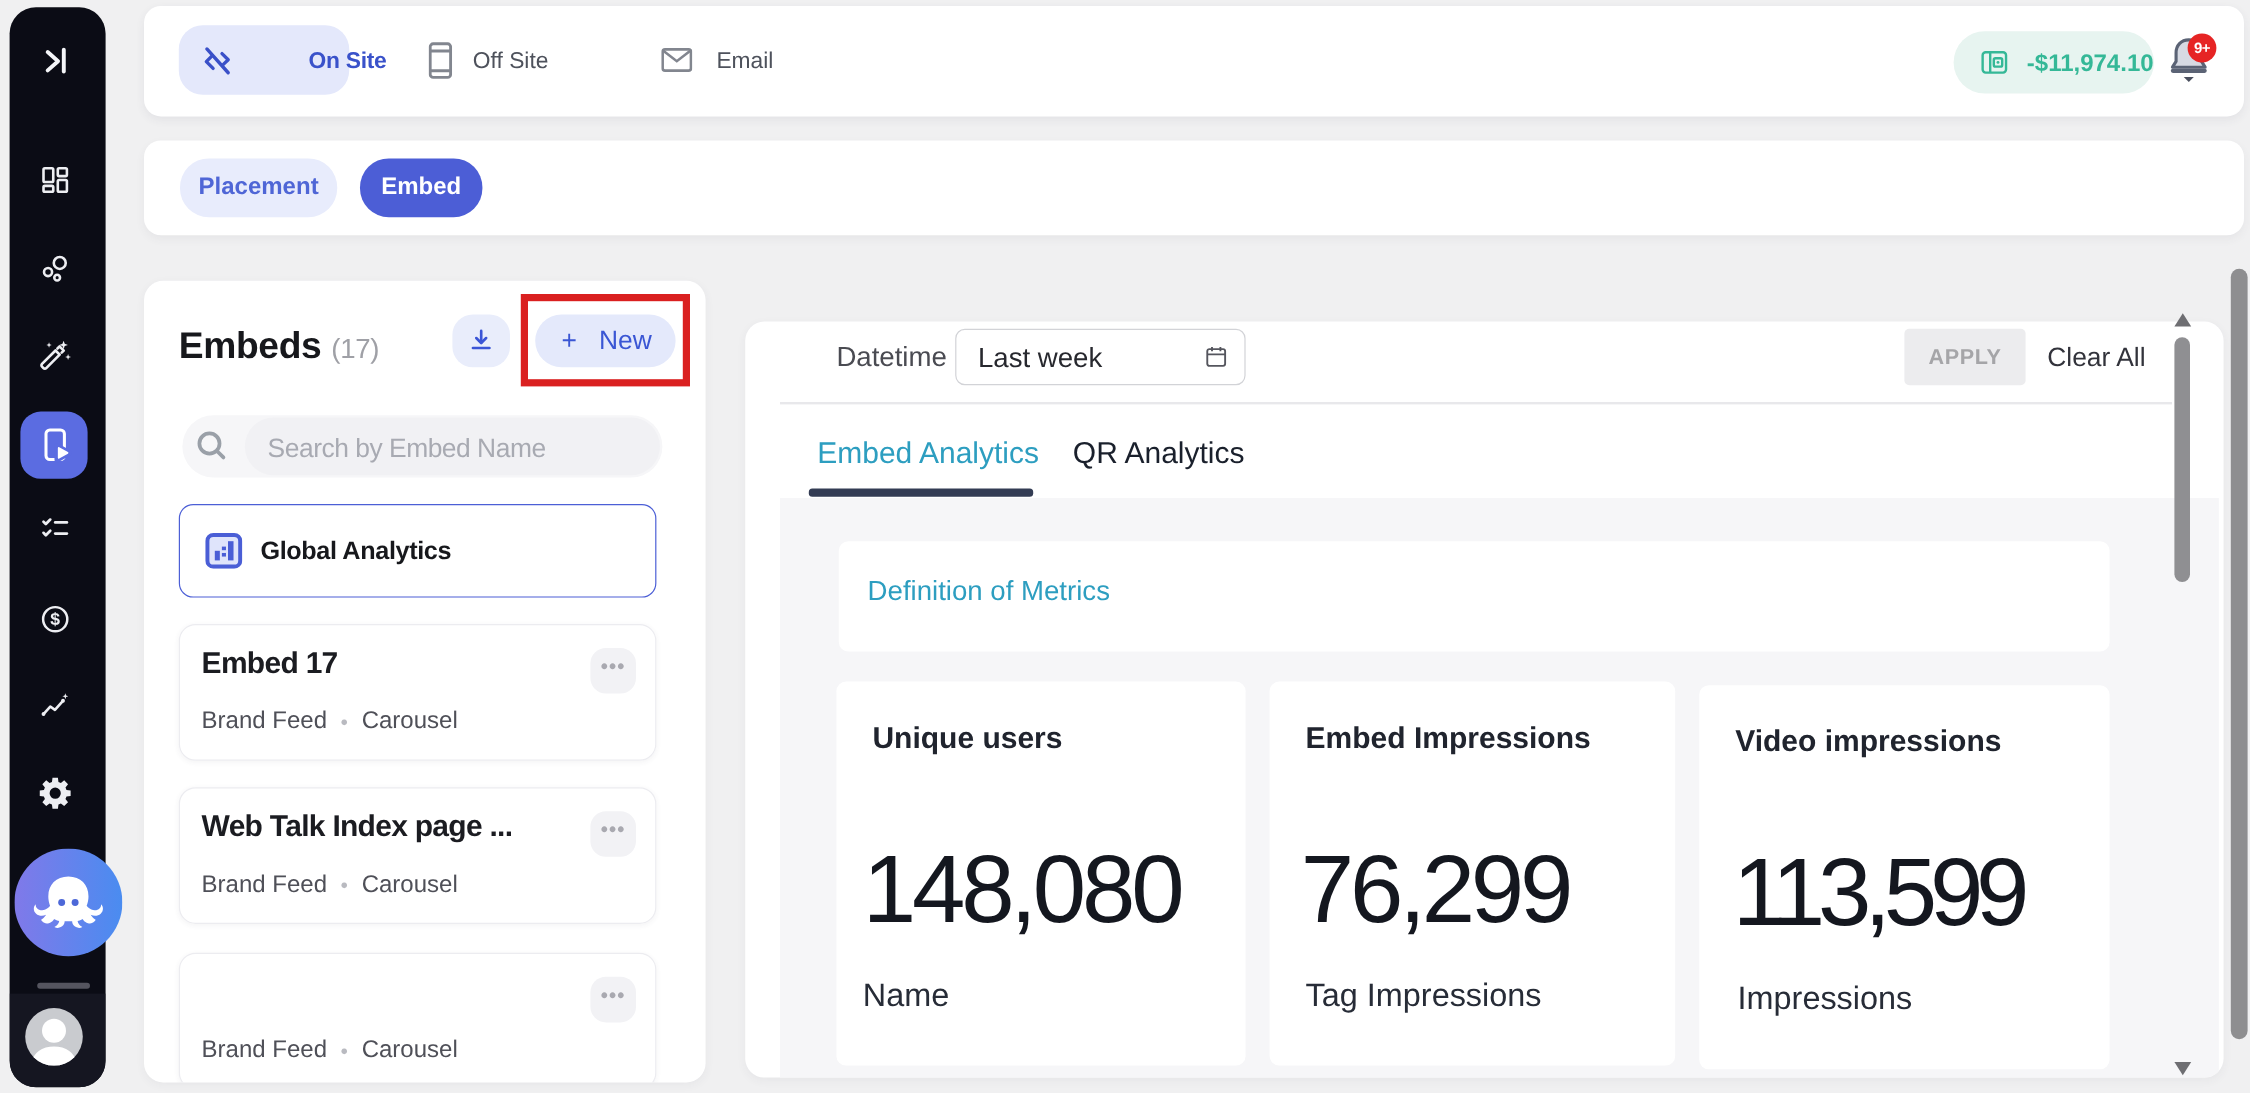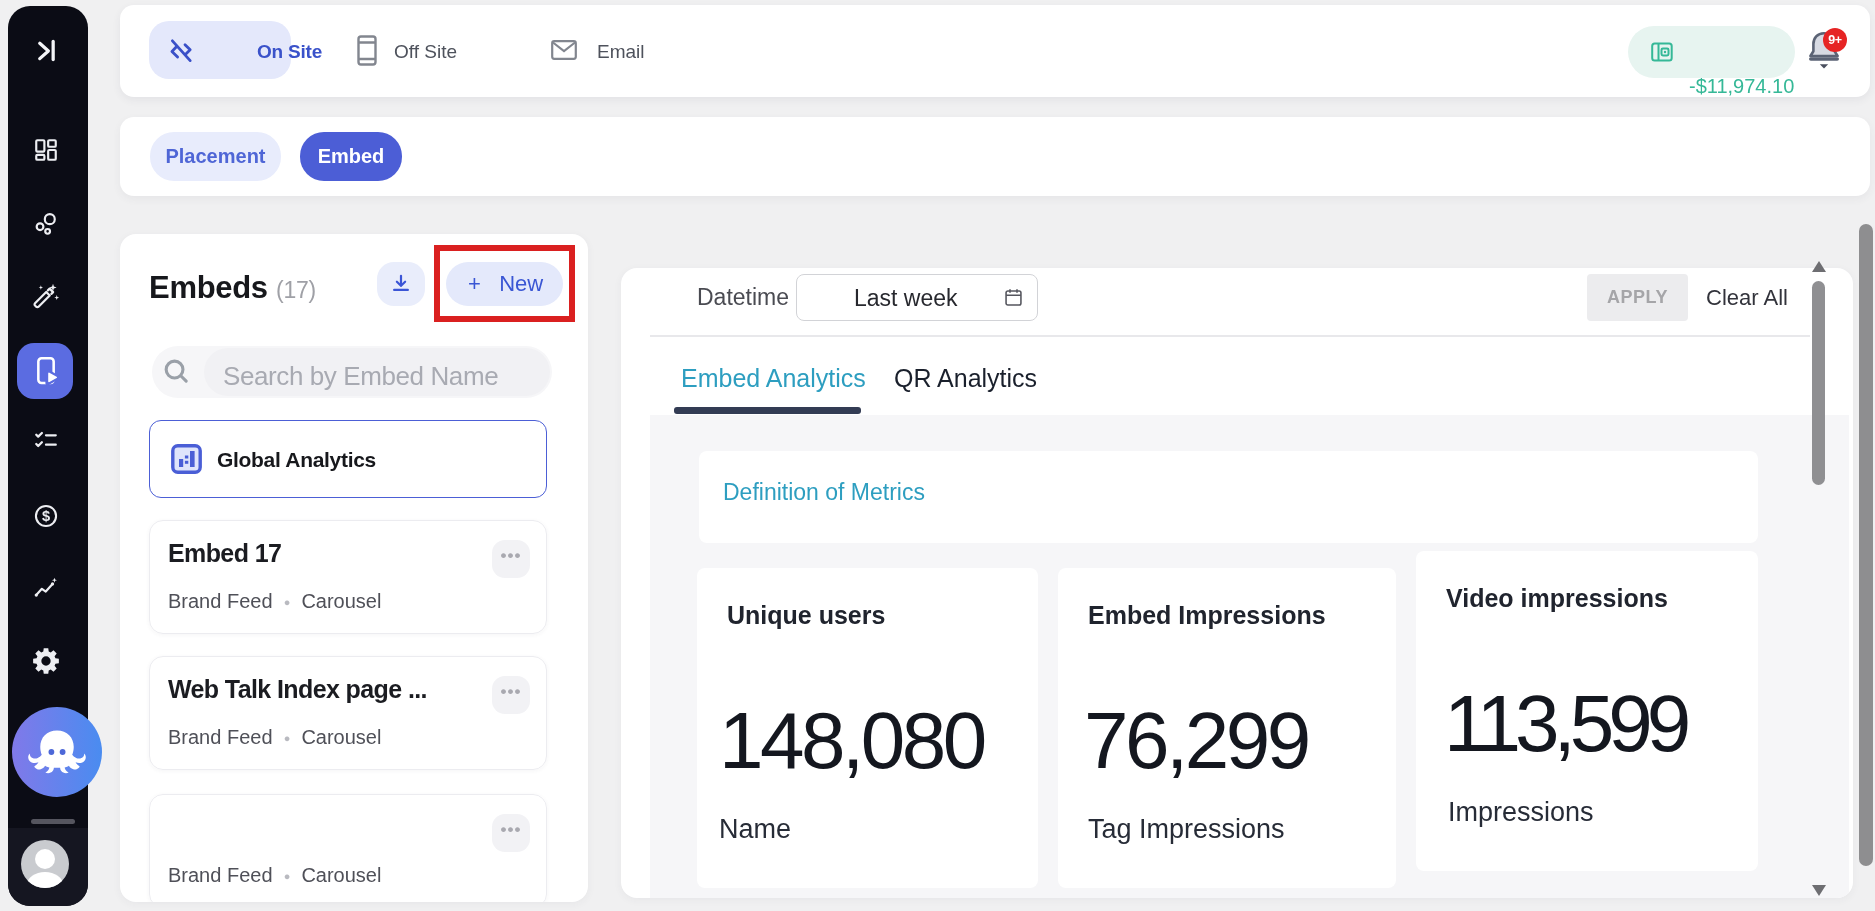--- a/index.html
+++ b/index.html
@@ -98,21 +98,21 @@
   <path d="M2 2.5l11 8.5 11-8.5"></path>
 </svg>
 <div class="abs" style="left:597px;top:41px;color:#4e525c;font-size:19px;font-weight:500;">Email</div>
 <div class="abs" style="left:1628px;top:26px;width:167px;height:52px;border-radius:26px;background:#e7f4f0;"></div>
 <svg class="abs" style="left:1650px;top:40px;" width="24" height="24" viewBox="0 0 24 24" fill="none" stroke="#35b897" stroke-width="2">
   <rect x="2.2" y="3.5" width="19.5" height="17" rx="2.5"></rect>
   <path d="M8.5 4v16"></path>
   <rect x="11.5" y="8.5" width="7" height="7" rx="1.4"></rect>
   <circle cx="15" cy="12" r="1.2" fill="#35b897" stroke="none"></circle>
 </svg>
-<div class="abs" style="left:1689px;top:42px;color:#35b897;font-size:20px;font-weight:400;margin-top:33px;">-$11,974.10</div>
+<div class="abs" style="left:1689px;top:42px;color:#35b897;font-size:20px;font-weight:700;">-$11,974.10</div>
 <svg class="abs" style="left:1808px;top:30px;" width="32" height="40" viewBox="0 0 32 40">
   <path d="M16 3.2c-6.6 0-10.6 4.8-10.6 10.8v7.2l-3 4.8h27.2l-3-4.8V14C26.6 8 22.6 3.2 16 3.2z" fill="#d7dae3" stroke="#5b6375" stroke-width="2.6" stroke-linejoin="round"></path>
   <rect x="1" y="27.2" width="30" height="3.6" rx="1.8" fill="#5b6375"></rect>
   <path d="M11.8 34.2h8.4L16 38.4z" fill="#4a4f5e"></path>
 </svg>
 <div class="abs" style="left:1823px;top:28px;width:24px;height:24px;border-radius:50%;background:#e62424;color:#ffffff;font-size:12.5px;font-weight:700;text-align:center;line-height:24px;letter-spacing:-0.5px;">9+</div>
 
 <div class="abs" style="left:120px;top:117px;width:1750px;height:79px;border-radius:14px;background:#ffffff;box-shadow:0 3px 8px rgba(60,60,80,0.06);"></div>
 <div class="abs" style="left:150px;top:132px;width:131px;height:49px;border-radius:24px;background:#e8ecfc;color:#4f66d6;font-size:20px;font-weight:600;line-height:49px;text-align:center;">Placement</div>
 <div class="abs" style="left:300px;top:132px;width:102px;height:49px;border-radius:24px;background:#4c5ed6;color:#ffffff;font-size:20px;font-weight:700;line-height:49px;text-align:center;">Embed</div>
@@ -127,21 +127,21 @@
   </svg>
   <div class="abs" style="left:314px;top:11px;width:141px;height:77px;border:6px solid #da2020;"></div>
   <div class="abs" style="left:326px;top:28px;width:117px;height:44px;border-radius:22px;background:#e4e9fb;"></div>
   <div class="abs" style="left:348px;top:37px;color:#3a56d4;font-size:22px;">+&nbsp;&nbsp; New</div>
   <div class="abs" style="left:32px;top:112px;width:400px;height:52px;border-radius:26px;background:#f6f6f8;"></div>
   <div class="abs" style="left:84px;top:114px;width:346px;height:48px;border-radius:24px;background:#f1f1f4;"></div>
   <svg class="abs" style="left:41px;top:122px;" width="31" height="31" viewBox="0 0 24 24" fill="none" stroke="#9aa0a8" stroke-width="2.4" stroke-linecap="round">
     <circle cx="10.5" cy="10.5" r="6.5"></circle>
       <path d="M15.5 15.5l4 4"></path>
   </svg>
-  <div class="abs" style="left:103px;top:127px;color:#a8aab2;font-size:26px;letter-spacing:-0.4px;">Search by Embed Name</div>
+  <div class="abs" style="left:103px;top:127px;color:#a8aab2;font-size:22px;letter-spacing:-0.4px;">Search by Embed Name</div>
   <div class="abs" style="left:29px;top:186px;width:398px;height:78px;border-radius:12px;border:1.5px solid #4c5fd6;"></div>
   <svg class="abs" style="left:51px;top:210px;" width="31" height="30" viewBox="0 0 31 30">
     <rect x="1.8" y="1.8" width="27.4" height="26.4" rx="5" fill="#dfe4fb" stroke="#4a5ed6" stroke-width="3.4"></rect>
     <rect x="8" y="15" width="4.2" height="8" fill="#4a5ed6"></rect>
     <rect x="13.9" y="16.8" width="3.4" height="3" fill="#4a5ed6"></rect>
     <rect x="13.9" y="11.5" width="3.4" height="3" fill="#4a5ed6"></rect>
     <rect x="19" y="7" width="4.6" height="16" fill="#4a5ed6"></rect>
   </svg>
   <div class="abs" style="left:97px;top:214px;font-size:21px;font-weight:700;letter-spacing:-0.3px;color:#17181c;">Global Analytics</div>
   <div class="abs" style="left:29px;top:286px;width:398px;height:114px;border-radius:14px;border:1px solid #ececf0;box-shadow:0 1px 4px rgba(60,60,80,0.05);"></div>
@@ -153,21 +153,21 @@
   <div class="abs" style="left:48px;top:492px;font-size:20px;color:#4f5058;">Brand Feed &nbsp;<span style="color:#b9bac0;font-size:11px;vertical-align:2px;">●</span>&nbsp; Carousel</div>
   <div class="abs" style="left:372px;top:442px;width:38px;height:38px;border-radius:13px;background:#f2f2f5;color:#a9a9b0;font-size:17px;font-weight:700;text-align:center;line-height:32px;letter-spacing:1px;">•••</div>
   <div class="abs" style="left:29px;top:560px;width:398px;height:114px;border-radius:14px;border:1px solid #ececf0;box-shadow:0 1px 4px rgba(60,60,80,0.05);"></div>
   <div class="abs" style="left:48px;top:630px;font-size:20px;color:#4f5058;">Brand Feed &nbsp;<span style="color:#b9bac0;font-size:11px;vertical-align:2px;">●</span>&nbsp; Carousel</div>
   <div class="abs" style="left:372px;top:580px;width:38px;height:38px;border-radius:13px;background:#f2f2f5;color:#a9a9b0;font-size:17px;font-weight:700;text-align:center;line-height:32px;letter-spacing:1px;">•••</div>
 </div>
 
 <div class="abs" style="left:621px;top:268px;width:1232px;height:630px;border-radius:16px;background:#ffffff;box-shadow:0 2px 8px rgba(60,60,80,0.05);overflow:hidden;">
 <div class="abs" style="left:76px;top:16px;font-size:23px;color:#4a4b52;">Datetime</div>
   <div class="abs" style="left:175px;top:6px;width:242px;height:47px;border:1px solid #d2d3d7;border-radius:8px;background:#fff;"></div>
-  <div class="abs" style="left:194px;top:17px;font-size:23px;color:#27282e;margin-left:39px;">Last week</div>
+  <div class="abs" style="left:194px;top:17px;font-size:23px;color:#27282e;">Last week</div>
   <svg class="abs" style="left:382px;top:19px;" width="21" height="21" viewBox="0 0 24 24" fill="none" stroke="#55565e" stroke-width="1.8">
     <rect x="3.5" y="4.5" width="17" height="16" rx="2"></rect>
     <path d="M3.5 9.5h17"></path>
       <path d="M8 2.5v4M16 2.5v4"></path>
   </svg>
   <div class="abs" style="left:966px;top:6px;width:101px;height:47px;border-radius:4px;background:#ececee;color:#a5a5a8;font-size:18px;font-weight:700;letter-spacing:0.5px;text-align:center;line-height:47px;">APPLY</div>
   <div class="abs" style="left:1085px;top:17px;font-size:22px;font-weight:500;color:#32333b;">Clear All</div>
   <div class="abs" style="left:29px;top:67px;width:1160px;height:2px;background:#e8e8eb;"></div>
   <div class="abs" style="left:60px;top:96px;font-size:25px;color:#2d9ec0;">Embed Analytics</div>
   <div class="abs" style="left:273px;top:96px;font-size:25px;color:#1a202c;">QR Analytics</div>
@@ -179,21 +179,21 @@
     <div class="abs" style="left:47px;top:153px;width:341px;height:320px;border-radius:8px;background:#ffffff;">
       <div class="abs" style="left:30px;top:33px;font-size:25px;font-weight:600;color:#20242e;">Unique users</div>
       <div class="abs" style="left:22px;top:133px;font-size:80px;line-height:80px;letter-spacing:-3.5px;color:#14171f;">148,080</div>
       <div class="abs" style="left:22px;top:248px;font-size:27px;line-height:27px;color:#272c37;">Name</div>
     </div>
     <div class="abs" style="left:408px;top:153px;width:338px;height:320px;border-radius:8px;background:#ffffff;">
       <div class="abs" style="left:30px;top:33px;font-size:25px;font-weight:600;color:#20242e;">Embed Impressions</div>
       <div class="abs" style="left:26px;top:133px;font-size:80px;line-height:80px;letter-spacing:-3.5px;color:#14171f;">76,299</div>
       <div class="abs" style="left:30px;top:248px;font-size:27px;line-height:27px;color:#272c37;">Tag Impressions</div>
     </div>
-    <div class="abs" style="left:766px;top:136px;width:342px;height:320px;border-radius:8px;background:#ffffff;">
+    <div class="abs" style="left:766px;top:156px;width:342px;height:320px;border-radius:8px;background:#ffffff;">
       <div class="abs" style="left:30px;top:33px;font-size:25px;font-weight:600;color:#20242e;">Video impressions</div>
       <div class="abs" style="left:28px;top:133px;font-size:80px;line-height:80px;letter-spacing:-6px;color:#14171f;">113,599</div>
       <div class="abs" style="left:32px;top:248px;font-size:27px;line-height:27px;color:#272c37;">Impressions</div>
     </div>
   </div>
 </div>
 <div class="abs" style="left:1812px;top:261px;width:0;height:0;border-left:7px solid transparent;border-right:7px solid transparent;border-bottom:11px solid #6e6e72;"></div>
 <div class="abs" style="left:1812px;top:281px;width:13px;height:204px;border-radius:7px;background:#8f8f92;"></div>
 <div class="abs" style="left:1812px;top:885px;width:0;height:0;border-left:7px solid transparent;border-right:7px solid transparent;border-top:11px solid #6e6e72;"></div>
 <div class="abs" style="left:1859px;top:224px;width:14px;height:642px;border-radius:7px;background:#8e8e90;"></div>

